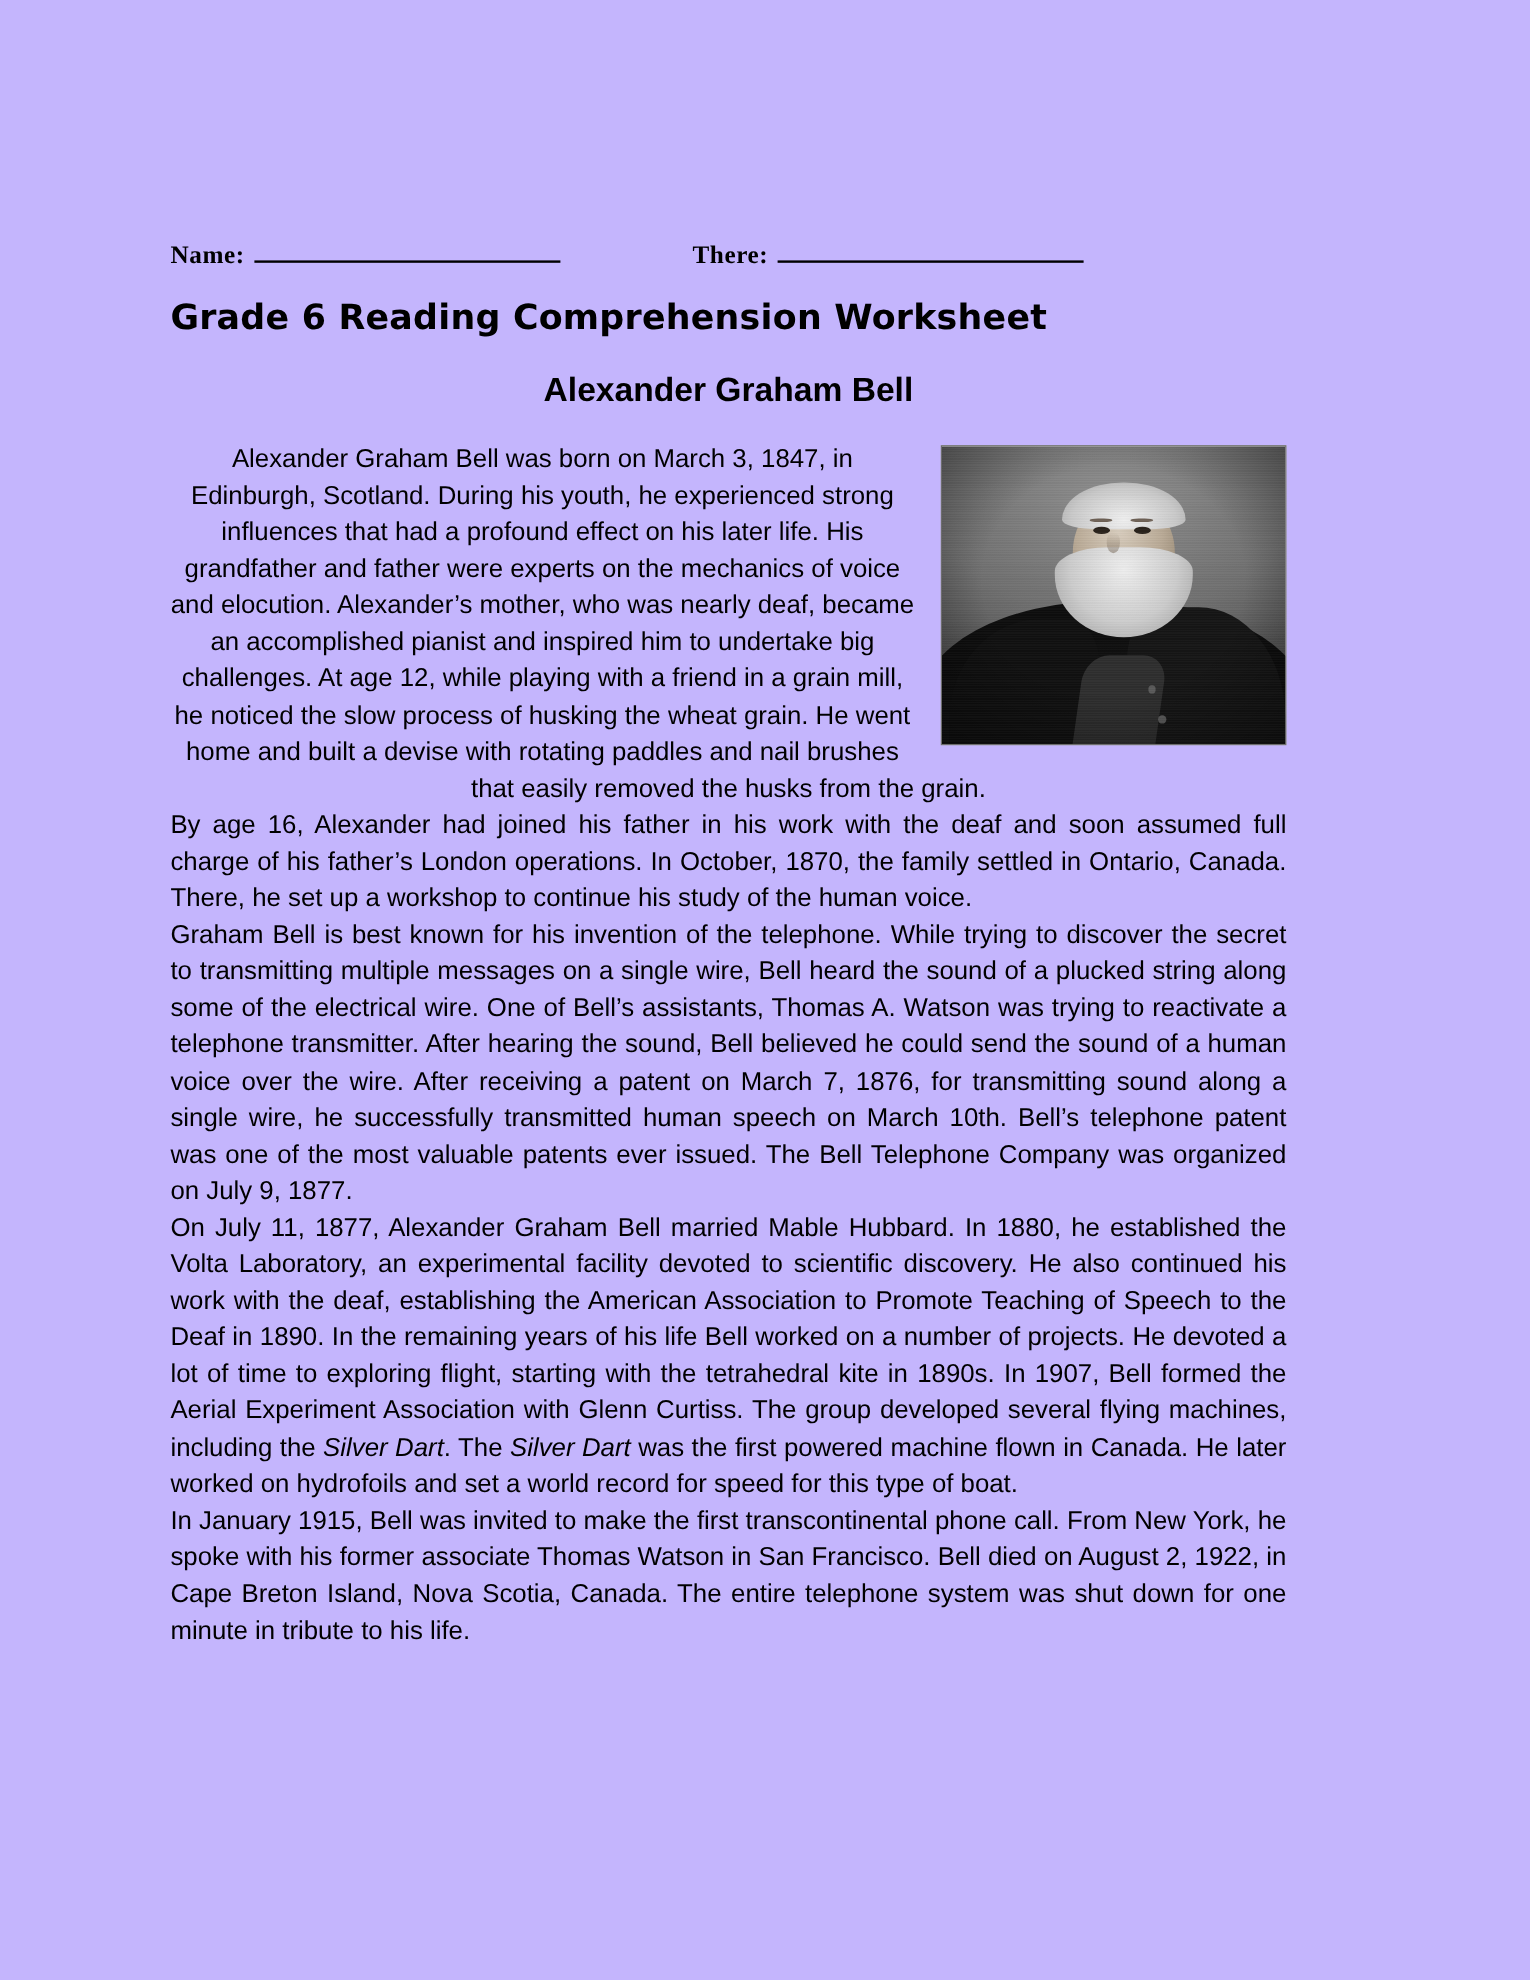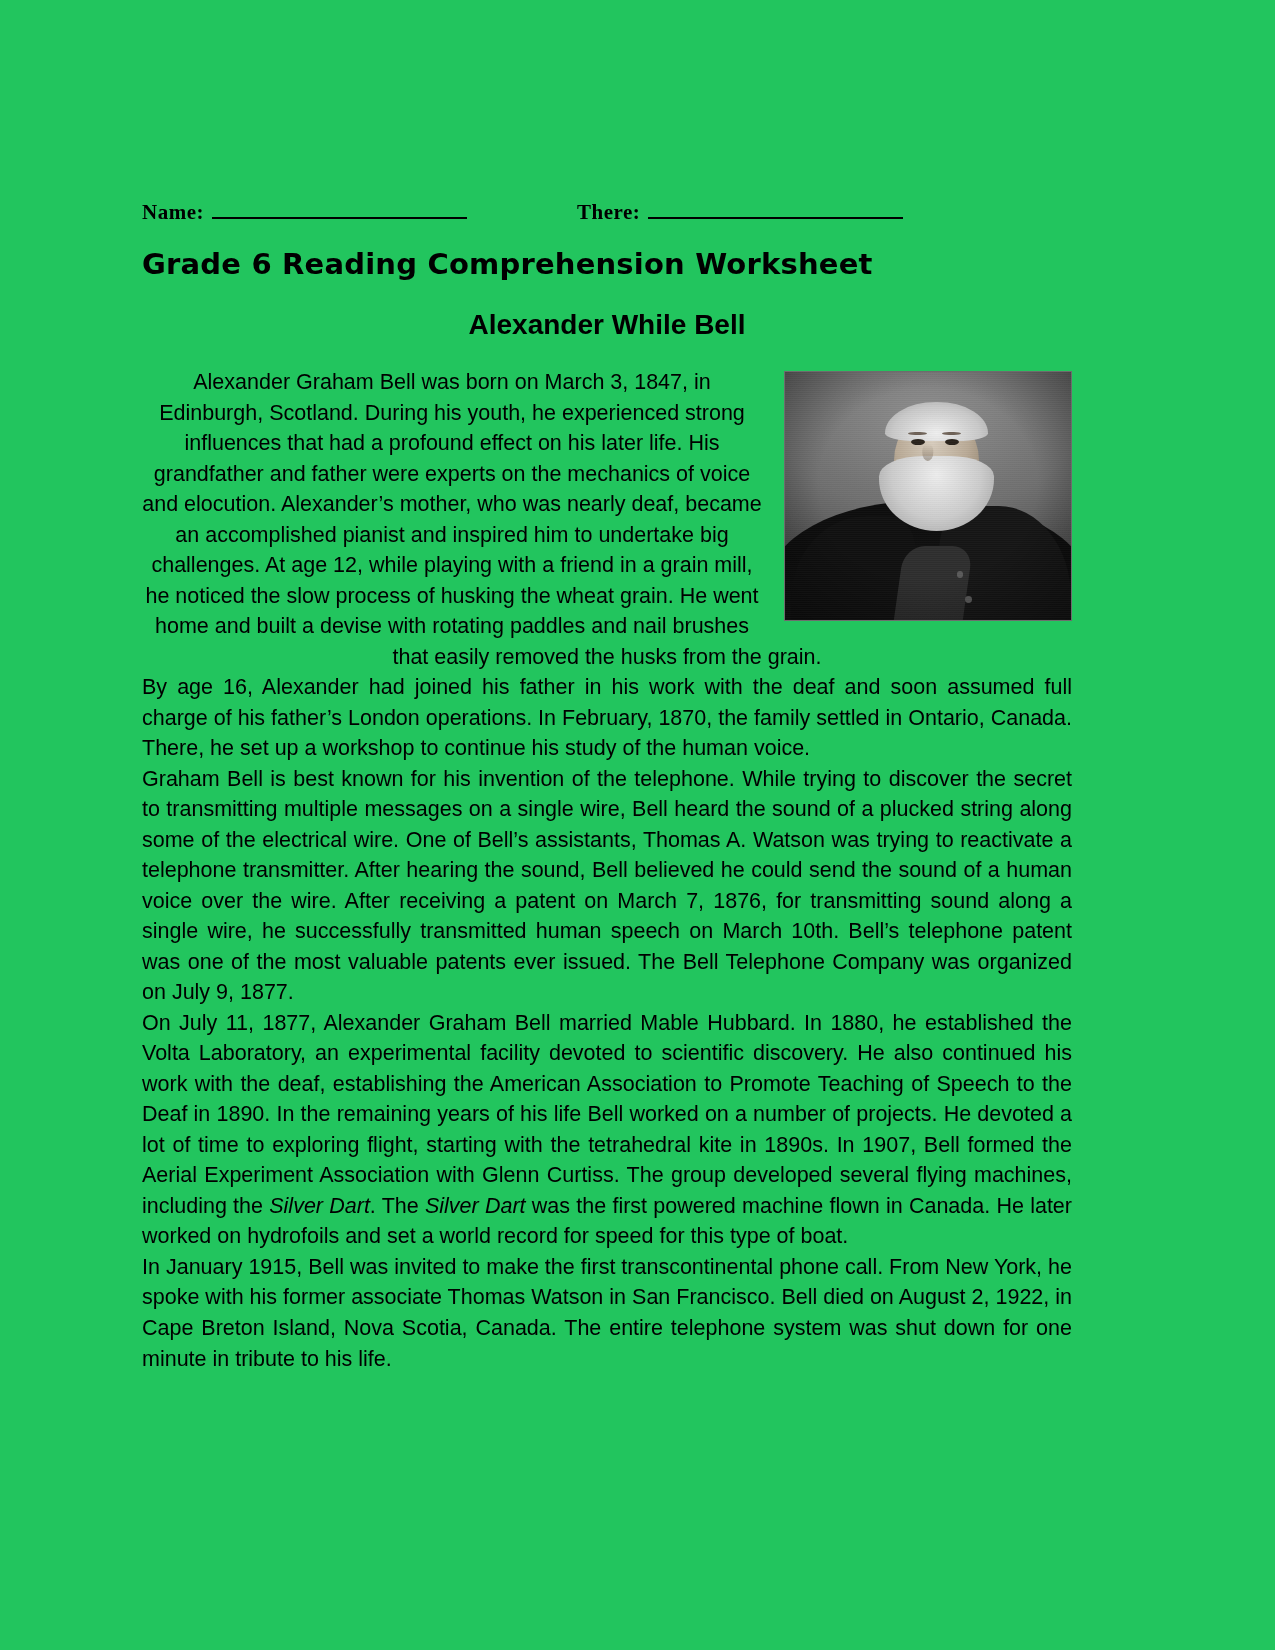--- a/index.html
+++ b/index.html
@@ -4,21 +4,21 @@
 <style>
   html, body {
     margin: 0;
     padding: 0;
     background: #ffffff;
   }
   .page {
     position: relative;
     width: 1275px;
     height: 1650px;
-    background: #22c55e;
+    background: #c4b5fd;
     font-family: "Liberation Sans", sans-serif;
     color: #000000;
     box-sizing: border-box;
     overflow: hidden;
   }
   .content {
     position: absolute;
     left: 142px;
     top: 200px;
     width: 930px;
@@ -232,21 +232,21 @@
         <span class="meta-line name-line"></span>
       </div>
       <div class="meta-spacer"></div>
       <div class="meta-field">
         <span class="meta-label">There:</span>
         <span class="meta-line date-line"></span>
       </div>
     </div>
 
     <h1 class="worksheet-title">Grade 6 Reading Comprehension Worksheet</h1>
-    <h2 class="passage-title">Alexander While Bell</h2>
+    <h2 class="passage-title">Alexander Graham Bell</h2>
 
     <div class="body-text clearfix">
 
       <div class="portrait">
         <div class="bg"></div>
         <div class="coat"></div>
         <div class="shoulder-l"></div>
         <div class="shoulder-r"></div>
         <div class="lapel"></div>
         <div class="head"></div>
@@ -257,20 +257,20 @@
         <div class="eye-l"></div>
         <div class="eye-r"></div>
         <div class="nose"></div>
         <div class="button1"></div>
         <div class="button2"></div>
         <div class="vignette"></div>
         <div class="grain"></div>
       </div>
 
       <p class="para wrap-para"> Alexander Graham Bell was born on March 3, 1847, in Edinburgh, Scotland. During his youth, he experienced strong influences that had a profound effect on his later life. His grandfather and father were experts on the mechanics of voice and elocution. Alexander’s mother, who was nearly deaf, became an accomplished pianist and inspired him to undertake big challenges. At age 12, while playing with a friend in a grain mill, he noticed the slow process of husking the wheat grain. He went home and built a devise with rotating paddles and nail brushes that easily removed the husks from the grain.</p>
-      <p class="para">By age 16, Alexander had joined his father in his work with the deaf and soon assumed full charge of his father’s London operations. In February, 1870, the family settled in Ontario, Canada. There, he set up a workshop to continue his study of the human voice.</p>
+      <p class="para">By age 16, Alexander had joined his father in his work with the deaf and soon assumed full charge of his father’s London operations. In October, 1870, the family settled in Ontario, Canada. There, he set up a workshop to continue his study of the human voice.</p>
       <p class="para"> Graham Bell is best known for his invention of the telephone. While trying to discover the secret to transmitting multiple messages on a single wire, Bell heard the sound of a plucked string along some of the electrical wire. One of Bell’s assistants, Thomas A. Watson was trying to reactivate a telephone transmitter. After hearing the sound, Bell believed he could send the sound of a human voice over the wire. After receiving a patent on March 7, 1876, for transmitting sound along a single wire, he successfully transmitted human speech on March 10th. Bell’s telephone patent was one of the most valuable patents ever issued. The Bell Telephone Company was organized on July 9, 1877.</p>
       <p class="para"><span>On July 11, 1877, Alexander Graham Bell married Mable Hubbard. In 1880, he established the Volta Laboratory, an experimental facility devoted to scientific discovery. He also continued his work with the deaf, establishing the American Association to Promote Teaching of Speech to the Deaf in 1890.  In the remaining years of his life Bell worked on a number of projects. He devoted a lot of time to exploring flight, starting with the tetrahedral kite in 1890s. In 1907, Bell formed the Aerial Experiment Association with Glenn Curtiss. The group developed several flying machines, including the </span><em>Silver Dart</em><span>. The </span><em>Silver Dart</em><span> was the first powered machine flown in Canada. He later worked on hydrofoils and set a world record for speed for this type of boat.</span></p>
       <p class="para">In January 1915, Bell was invited to make the first transcontinental phone call. From New York, he spoke with his former associate Thomas Watson in San Francisco.  Bell died on August 2, 1922, in Cape Breton Island, Nova Scotia, Canada. The entire telephone system was shut down for one minute in tribute to his life.</p>
     </div>
 
   </div>
 </div>
 
 </body></html>

